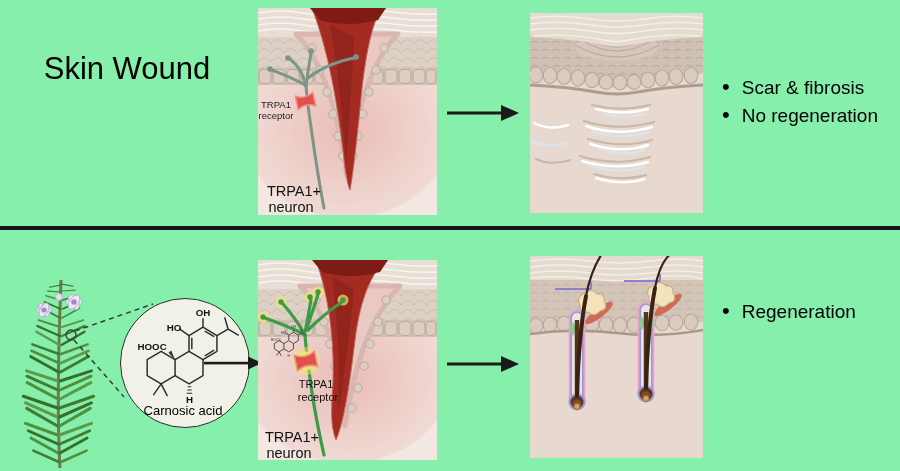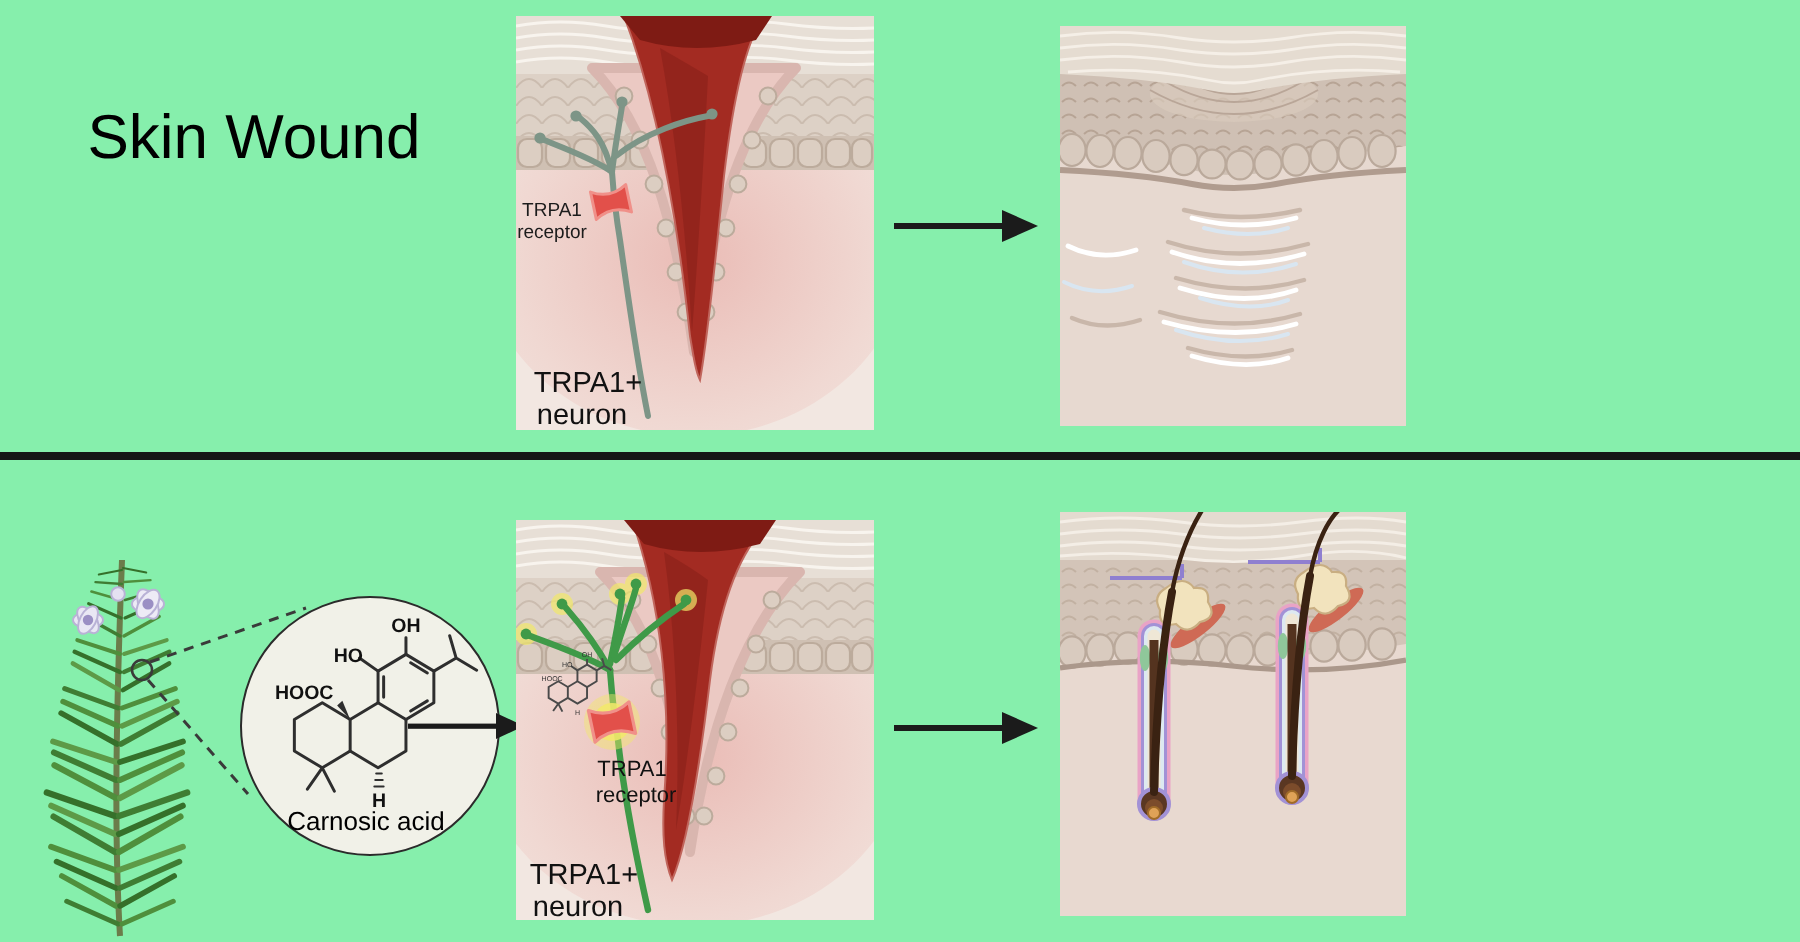--- a/index.html
+++ b/index.html
@@ -171,20 +171,28 @@
       <g stroke="#d9e6f1" stroke-width="2">
         <path d="M72,101 Q95,107 114,101"></path>
           <path d="M62,118 Q90,128 118,119"></path>
           <path d="M70,136 Q95,144 114,137"></path>
         <path d="M58,152 Q88,162 114,154"></path>
           <path d="M2,128 Q18,136 36,130"></path>
       </g>
     </g>
   </svg>
 
+  <ul class="abs outcomes bullets-top">
+    <li>
+        <span>Scar &amp; fibrosis</span>
+      </li>
+    <li>
+        <span>No regeneration</span>
+      </li>
+  </ul>
 
   <div class="abs divider"></div>
 
 
   <svg class="abs" style="left:0;top:258px" width="122" height="213" viewBox="0 0 122 213">
     <defs>
         <path id="ndl" d="M0,0 L-27,-12" stroke-linecap="round" fill="none" stroke-width="2.6"></path>
       </defs>
     <path d="M60,210 C57,160 58,100 61,22" stroke="#6b7c4a" stroke-width="3" fill="none"></path>
     <g>
@@ -459,15 +467,18 @@
       <circle cx="0" cy="146" r="7.5" fill="#5a3722" stroke="#a292d6" stroke-width="2"></circle>
       <circle cx="0" cy="148" r="4.5" fill="#7c4c2b"></circle>
       <circle cx="0" cy="150.5" r="3" fill="#dfa257" stroke="#a06b28" stroke-width="1"></circle>
       <path d="M6,38 q9,-7 14,0 q8,-1 7,7 q5,8 -4,10 q-6,7 -12,1 q-9,2 -8,-7 q-4,-7 3,-11 z" fill="#f2e3bd" stroke="#c9ae82" stroke-width="1.1"></path>
       <path d="M0,140 C1,105 3,72 9,40" stroke="#3a2212" stroke-width="4" fill="none" stroke-linecap="round"></path>
       <path d="M9,40 C12,24 18,10 27,4" stroke="#3a2212" stroke-width="2.2" fill="none" stroke-linecap="round"></path>
     </g>
   </svg>
 
   <ul class="abs outcomes bullets-bottom">
+    <li>
+        <span>Regeneration</span>
+      </li>
   </ul>
 
 </div>
 
 </body></html>

